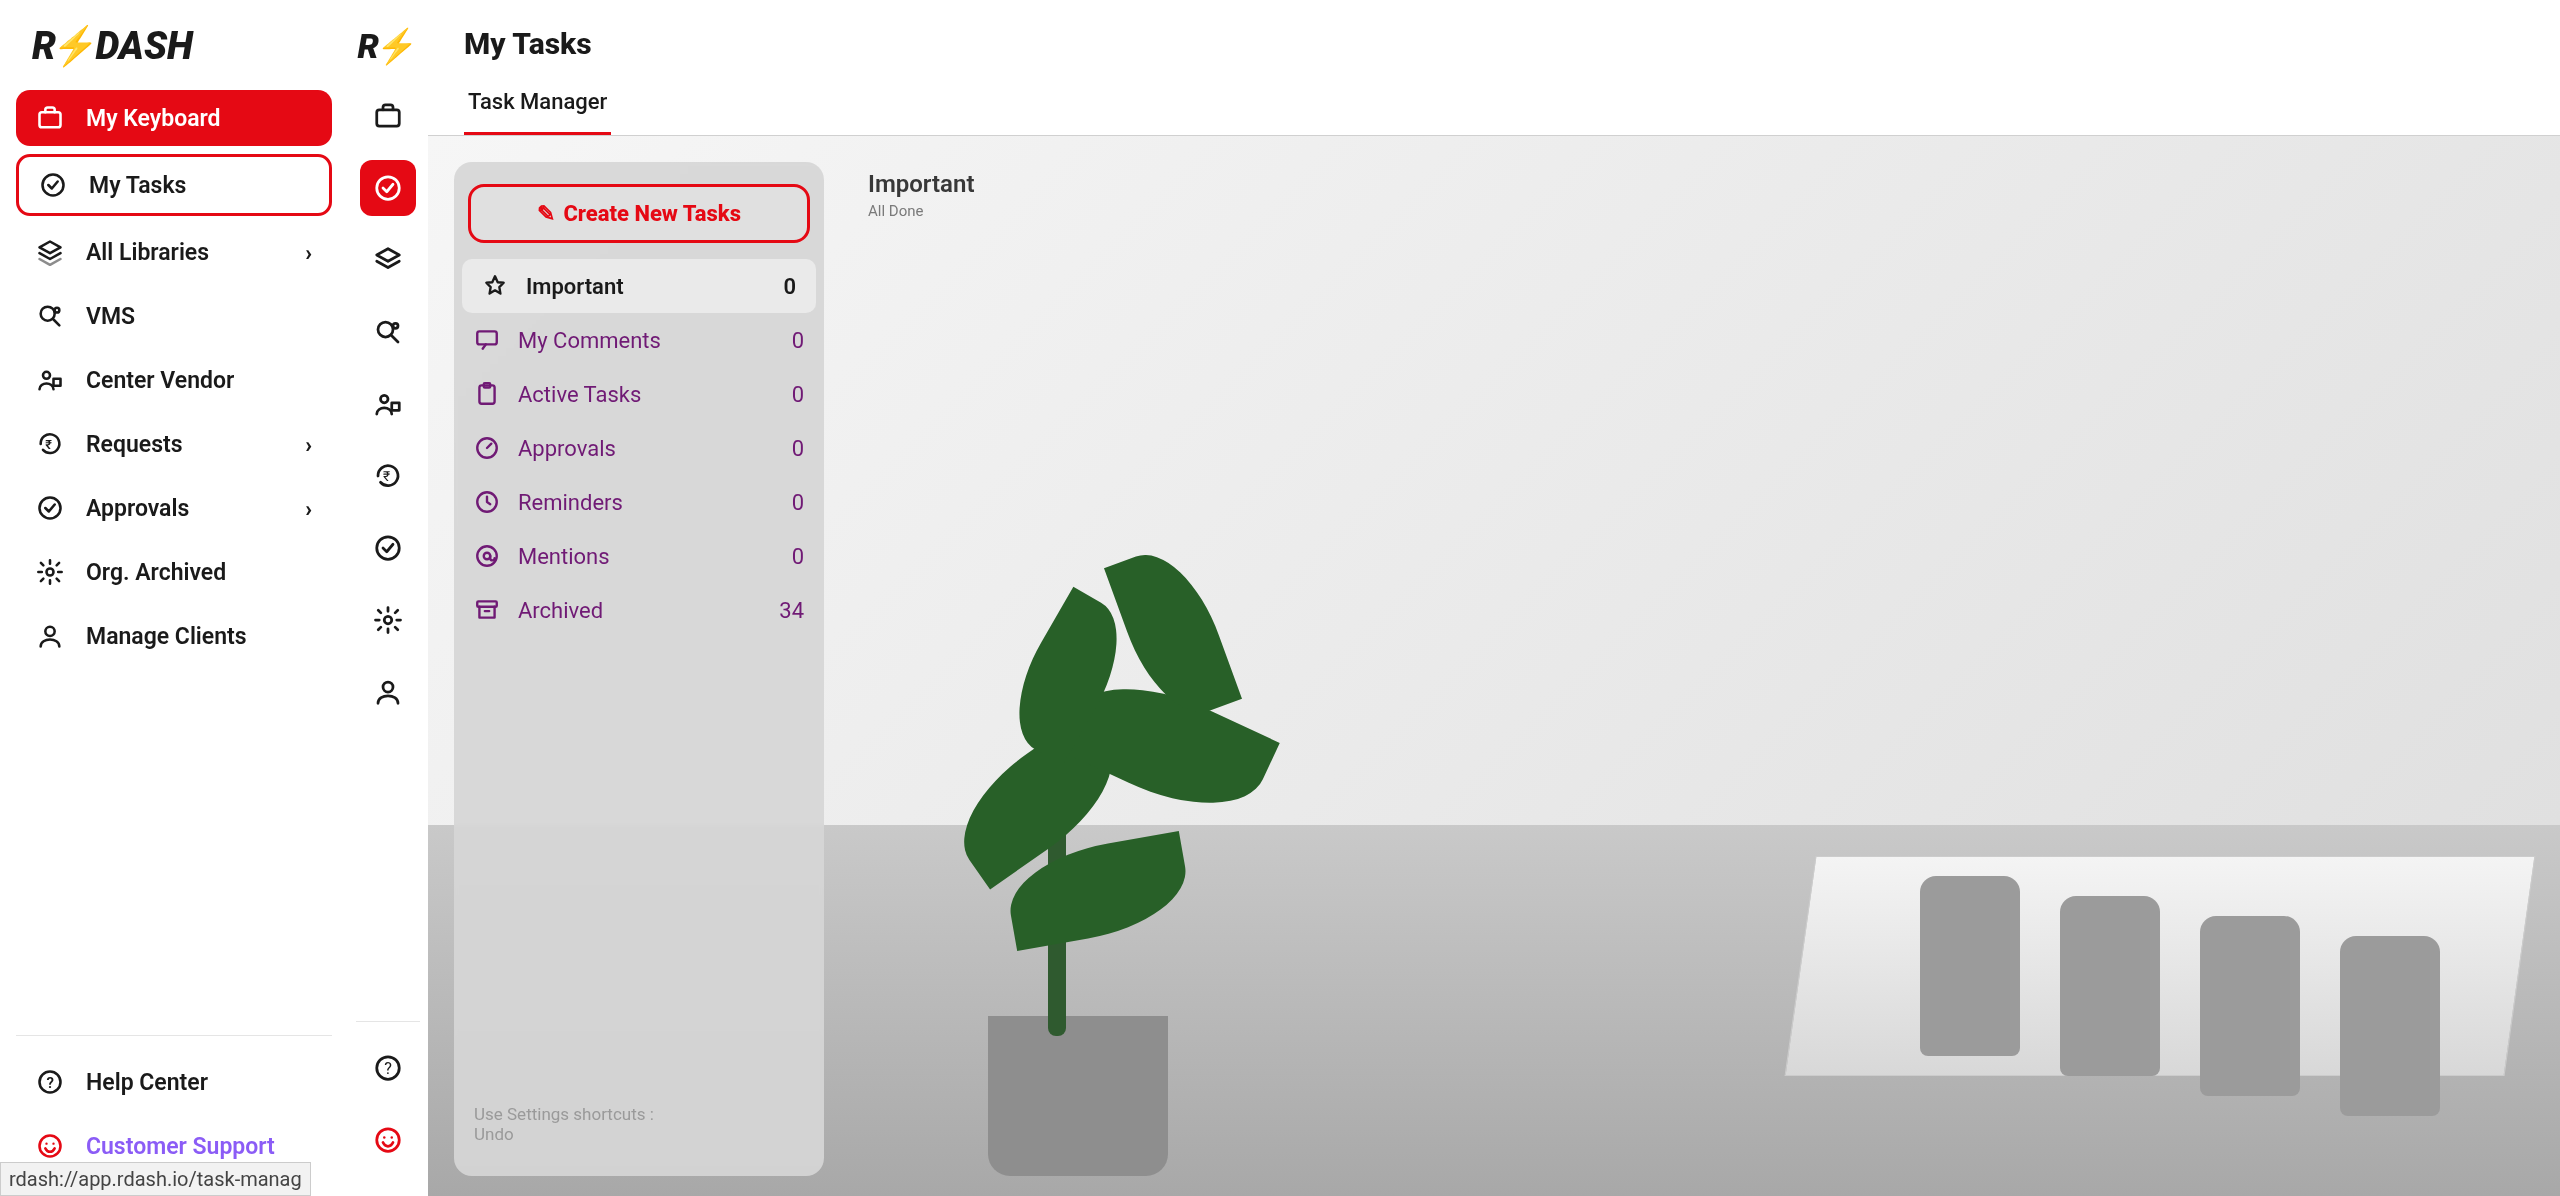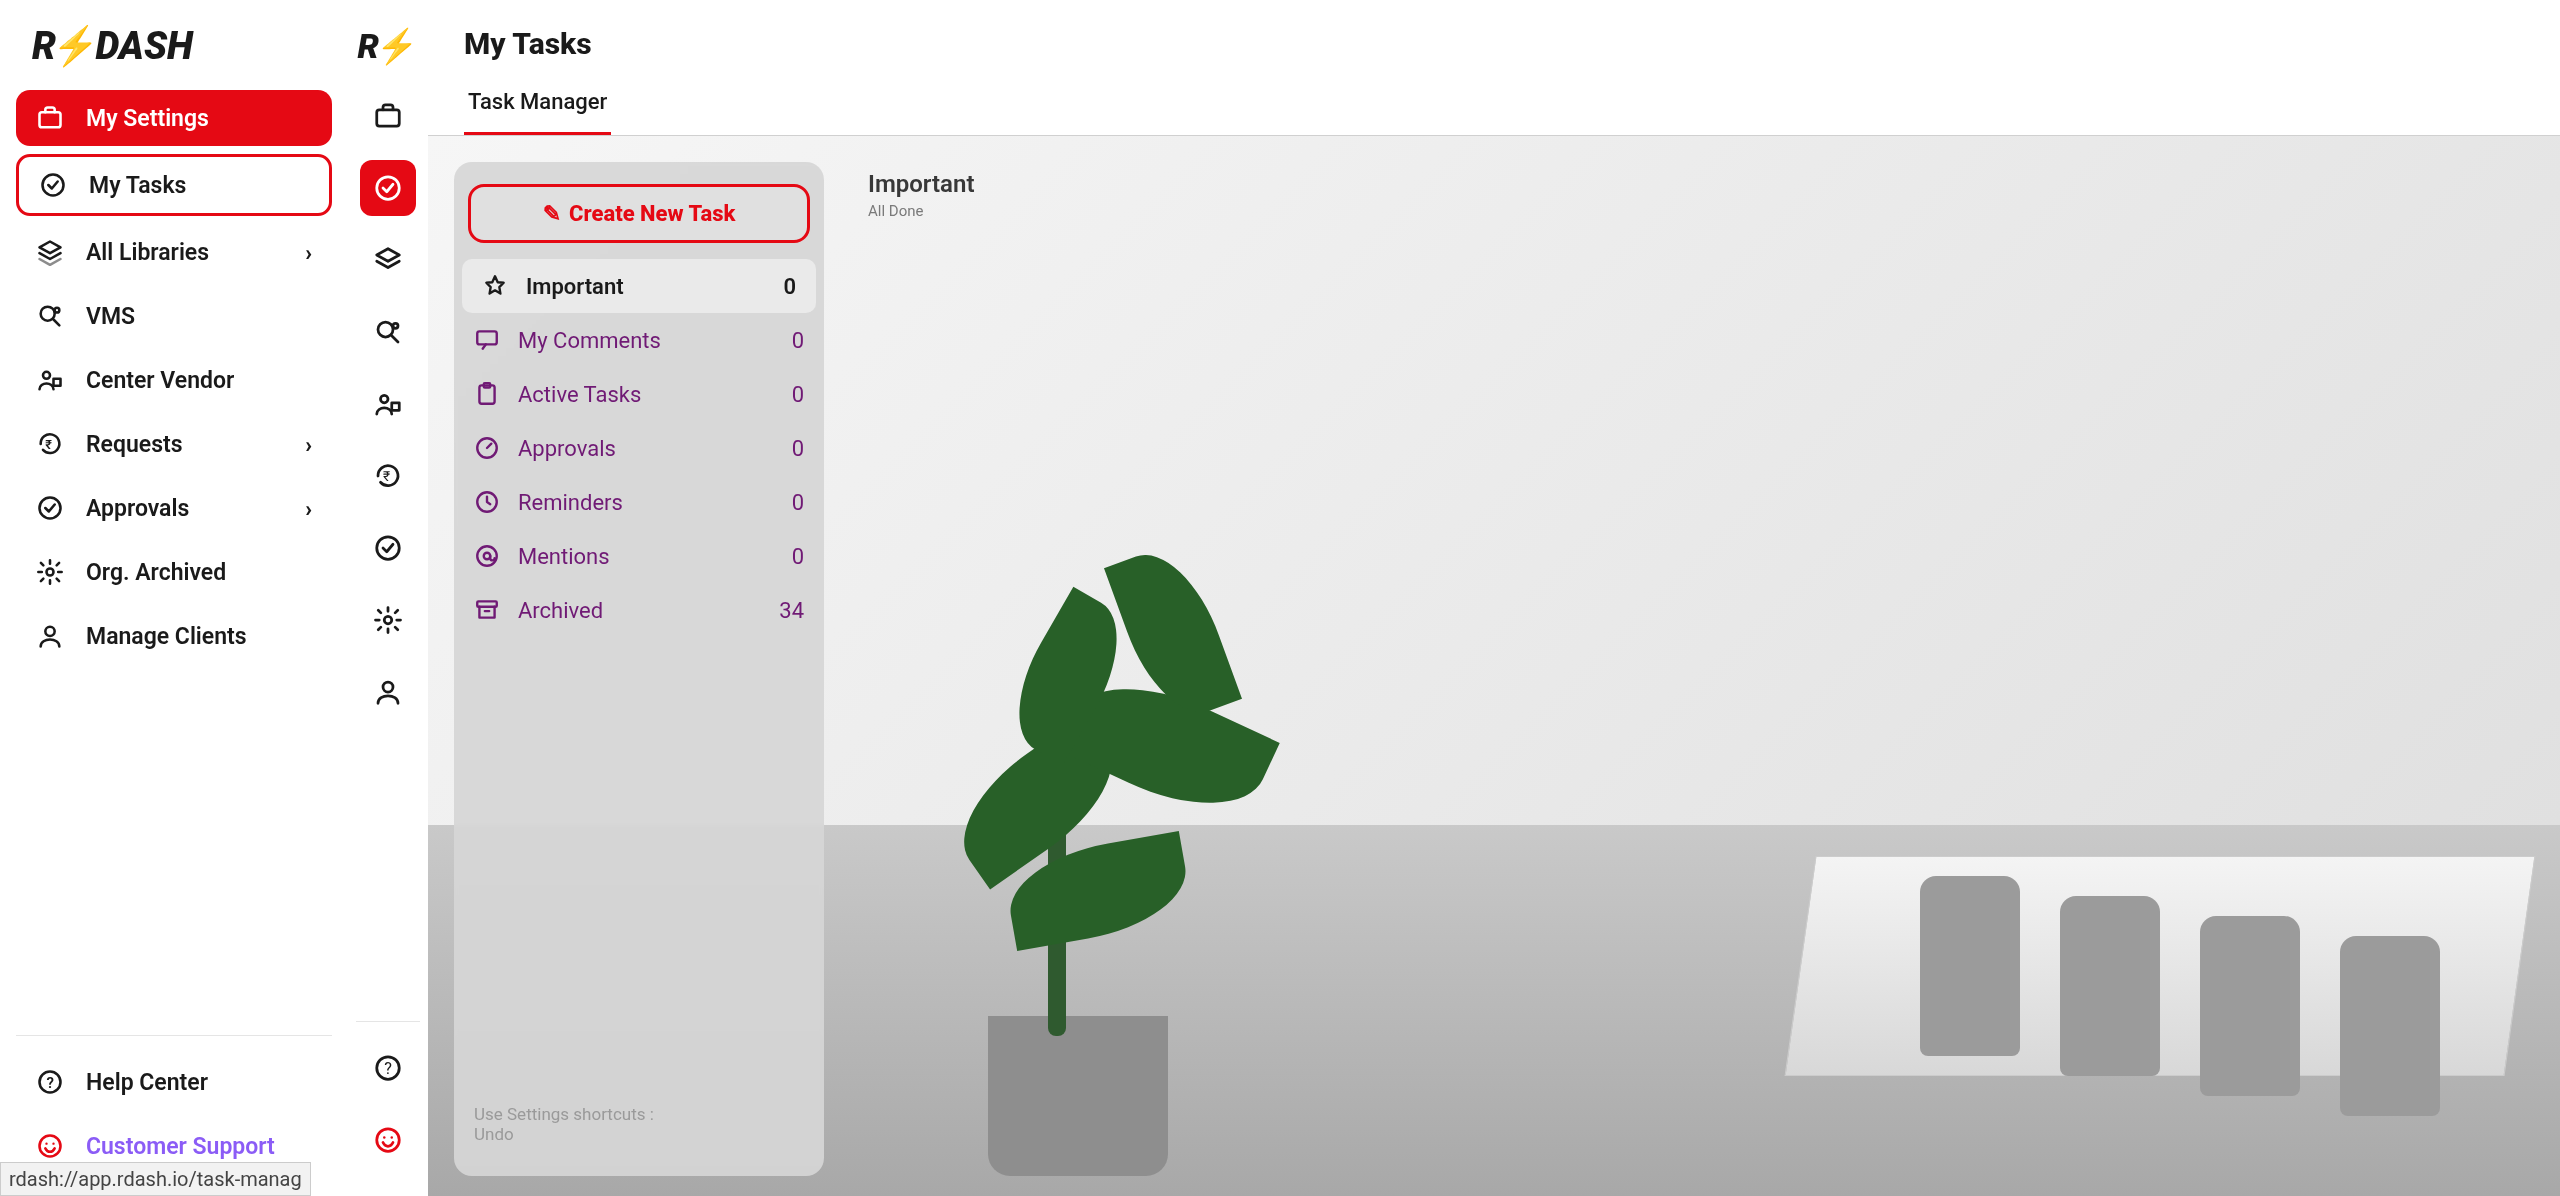--- a/index.html
+++ b/index.html
@@ -85,21 +85,21 @@
       <span>DASH</span>
     </div>
     <ul class="nav-list">
       <li class="nav-item red">
         <span class="nav-icon">
             <svg viewBox="0 0 24 24">
               <rect class="icon-stroke" x="3" y="7" width="18" height="13" rx="2"></rect>
               <path class="icon-stroke" d="M8 7V5a2 2 0 0 1 2-2h4a2 2 0 0 1 2 2v2"></path>
             </svg>
           </span>
-        <span>My Settings</span>
+        <span>My Keyboard</span>
       </li>
       <li class="nav-item highlight">
         <span class="nav-icon">
             <svg viewBox="0 0 24 24">
               <circle class="icon-stroke" cx="12" cy="12" r="9"></circle>
               <path class="icon-stroke" d="M8 12l3 3 5-6"></path>
             </svg>
           </span>
         <span>My Tasks</span>
       </li>
@@ -296,21 +296,21 @@
       <div class="leaf l5"></div>
       <div class="desk"></div>
       <div class="chair c1"></div>
       <div class="chair c2"></div>
       <div class="chair c3"></div>
       <div class="chair c4"></div>
 
       <div class="task-panel">
         <div class="create-btn">
           <span>✎</span>
-          <span>Create New Task</span>
+          <span>Create New Tasks</span>
         </div>
         <div class="cat-row active">
           <span class="cat-icon">
               <svg viewBox="0 0 24 24">
                 <path class="icon-stroke" d="M12 3l2.5 5.5L20 9l-4 4 1 6-5-3-5 3 1-6-4-4 5.5-.5L12 3z"></path>
               </svg>
             </span>
           <span>Important</span>
           <span class="count">0</span>
         </div>

